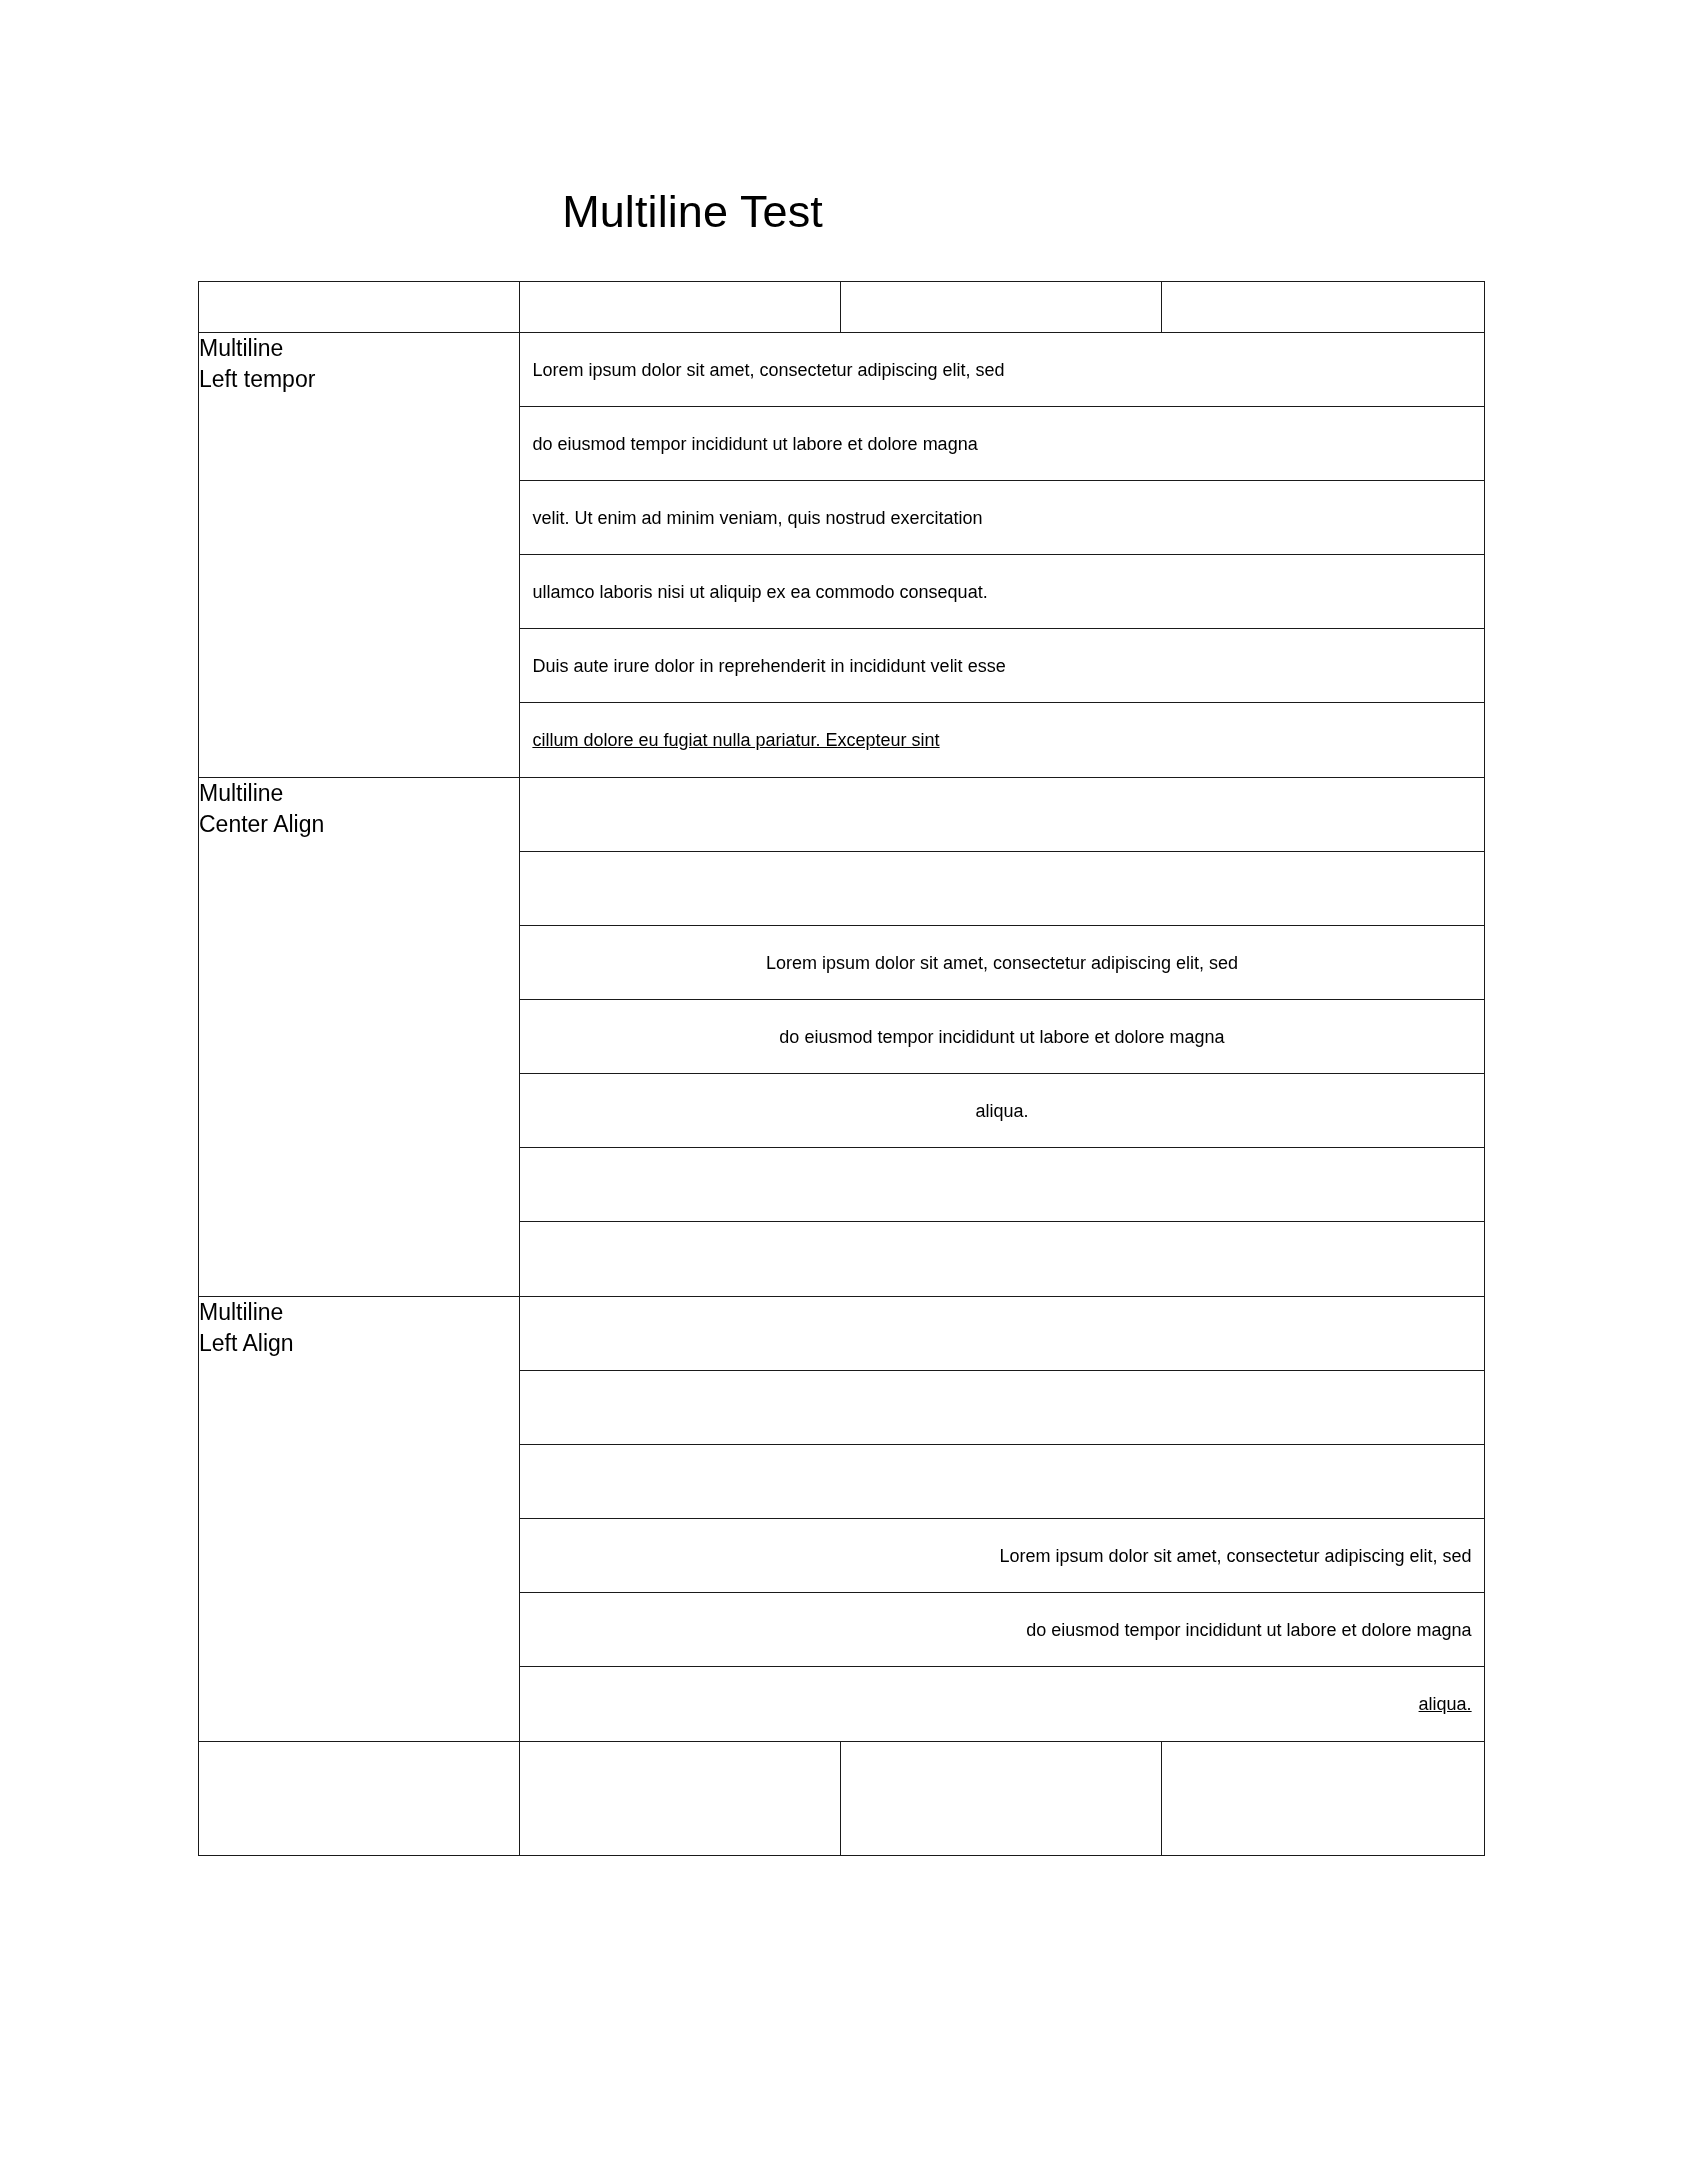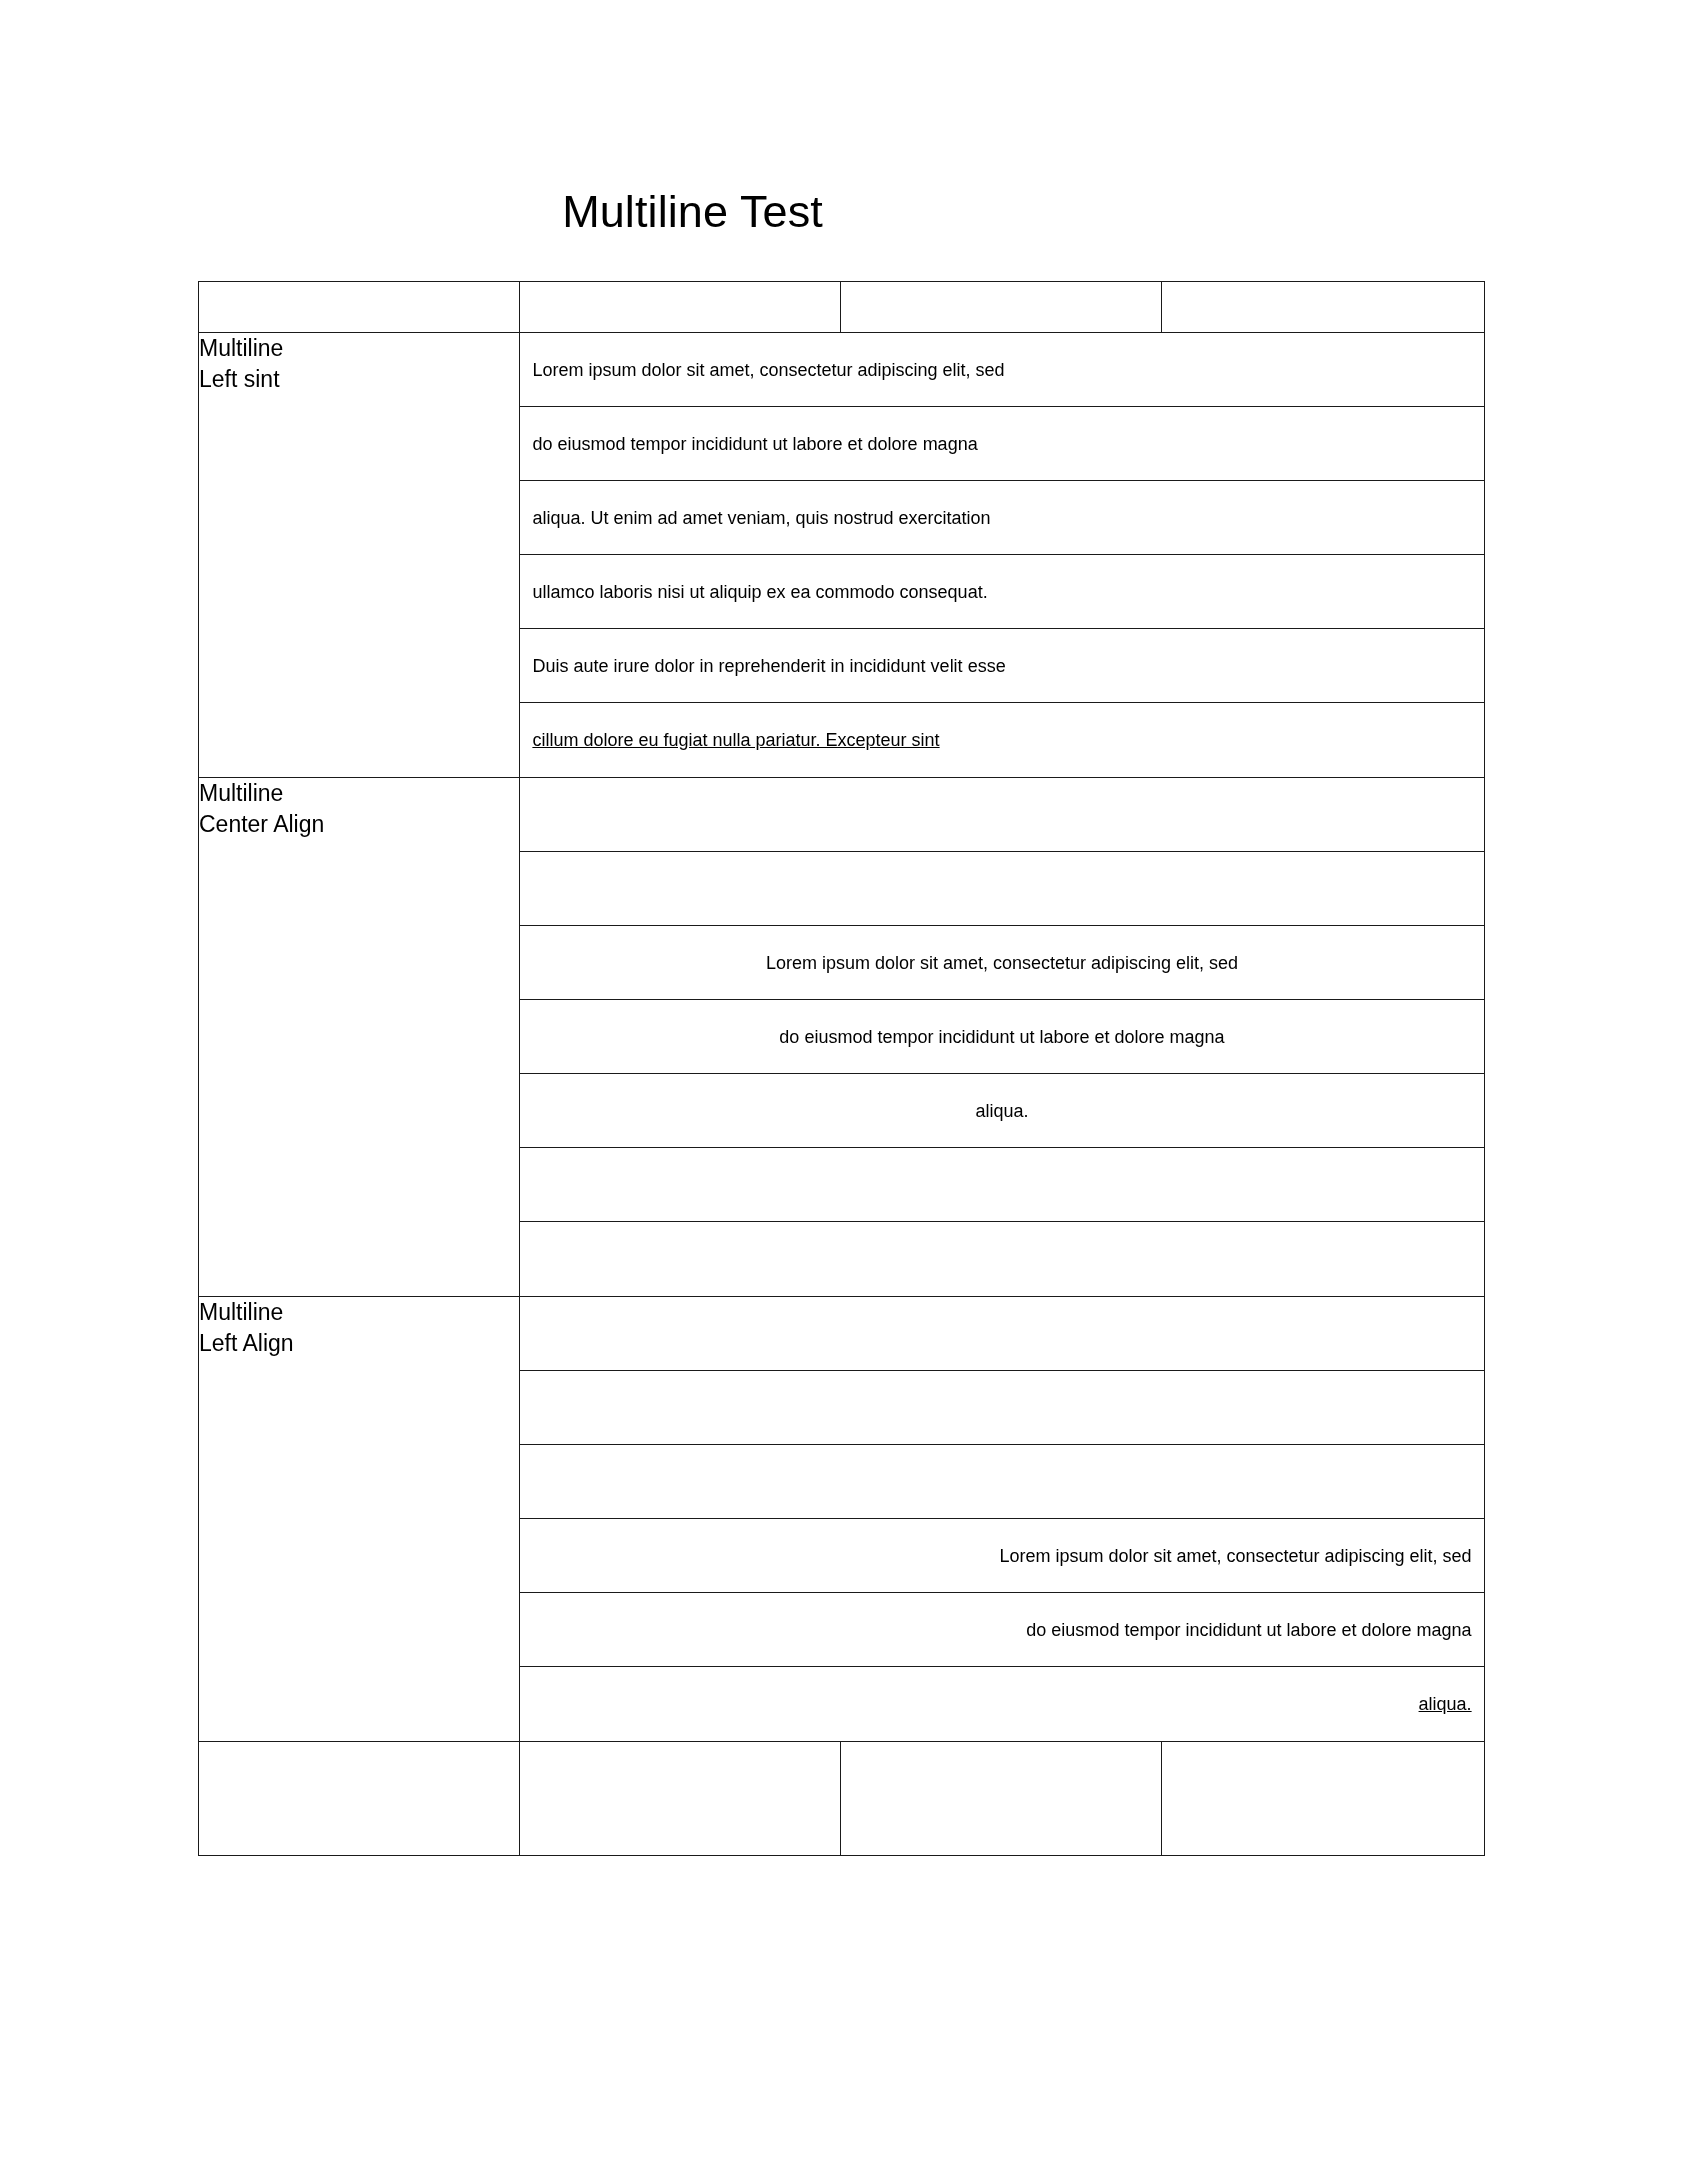--- a/index.html
+++ b/index.html
@@ -112,27 +112,27 @@
         <tr class="empty-row">
           <td></td>
           <td></td>
           <td></td>
           <td></td>
         </tr>
 
         <tr>
           <td class="label-cell">
             <span class="l1">Multiline</span>
-            <span class="l2">Left sint</span>
+            <span class="l2">Left tempor</span>
           </td>
           <td class="content-cell" colspan="3">
             <div class="lines">
               <div class="line align-left">Lorem ipsum dolor sit amet, consectetur adipiscing elit, sed</div>
               <div class="line align-left">do eiusmod tempor incididunt ut labore et dolore magna</div>
-              <div class="line align-left">aliqua. Ut enim ad amet veniam, quis nostrud exercitation</div>
+              <div class="line align-left">velit. Ut enim ad minim veniam, quis nostrud exercitation</div>
               <div class="line align-left">ullamco laboris nisi ut aliquip ex ea commodo consequat.</div>
               <div class="line align-left">Duis aute irure dolor in reprehenderit in incididunt velit esse</div>
               <div class="line align-left">cillum dolore eu fugiat nulla pariatur. Excepteur sint</div>
             </div>
           </td>
         </tr>
 
         <tr>
           <td class="label-cell">
             <span class="l1">Multiline</span>

